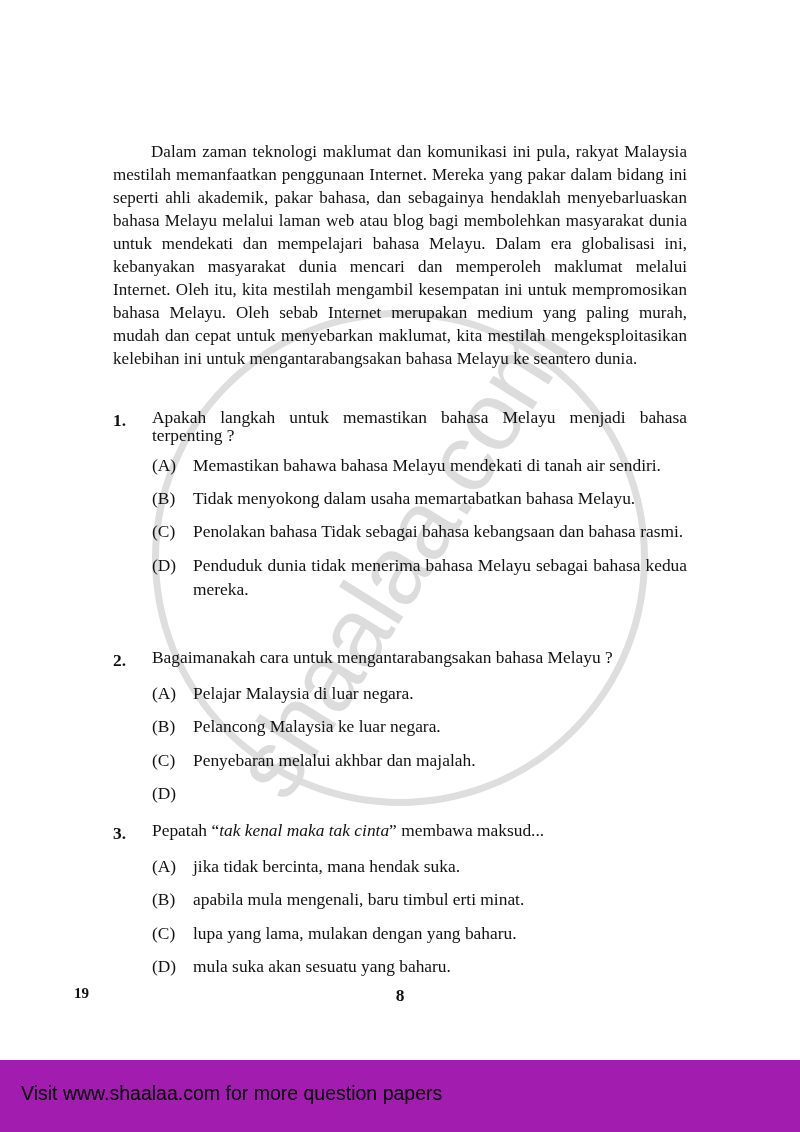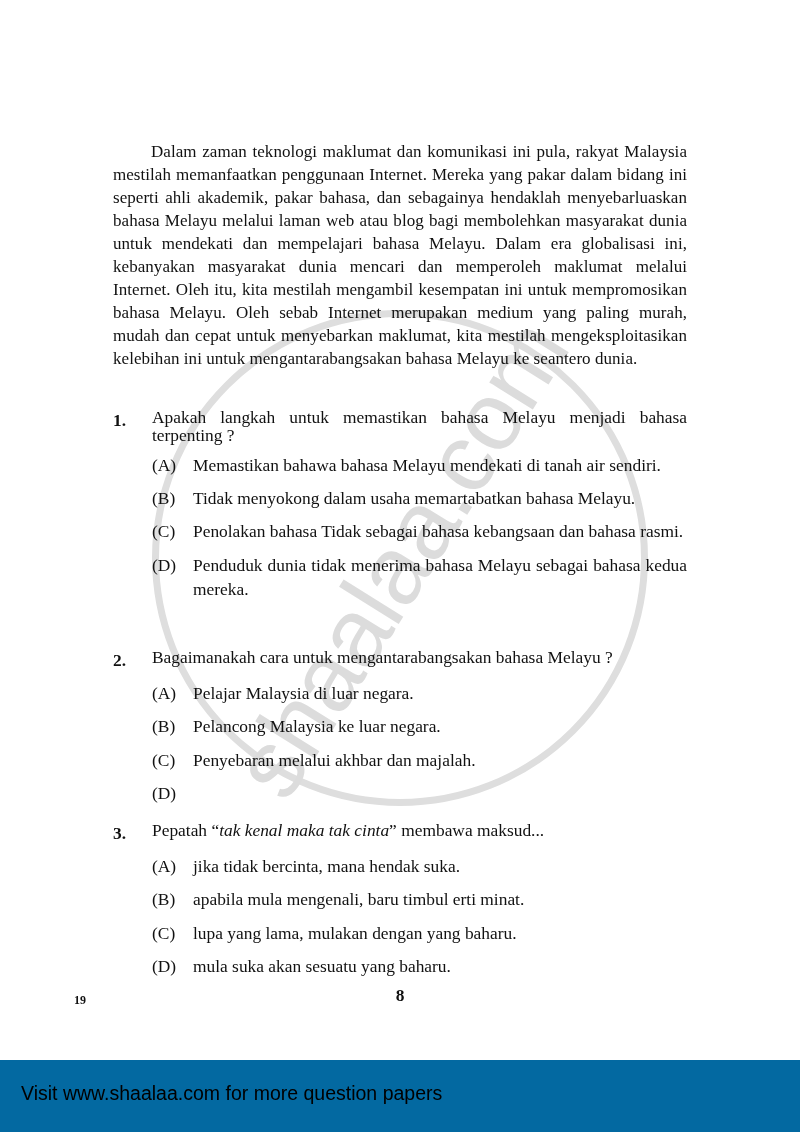--- a/index.html
+++ b/index.html
@@ -148,42 +148,41 @@
     left: 0;
     top: 985px;
     width: 800px;
     height: 28px;
     z-index: 2;
   }
   #page-footer .foot-left {
     position: absolute;
     left: 74px;
     top: 0;
-    font-size: 12px;
+    font-size: 15px;
     font-weight: bold;
-    margin-top: 8px;
   }
   #page-footer .foot-center {
     position: absolute;
     left: 0;
     top: 0;
     width: 800px;
     text-align: center;
     font-size: 17.4px;
     font-weight: bold;
   }
 
   
   #bottom-banner {
     position: absolute;
     left: 0;
     top: 1060px;
     width: 800px;
     height: 72px;
-    background: #0369a1;
+    background: #a21caf;
     z-index: 3;
   }
   #bottom-banner .banner-text {
     position: absolute;
     left: 21px;
     top: 22px;
     font-family: "Liberation Sans", "DejaVu Sans", sans-serif;
     font-size: 19.5px;
     color: #000000;
     white-space: nowrap;

